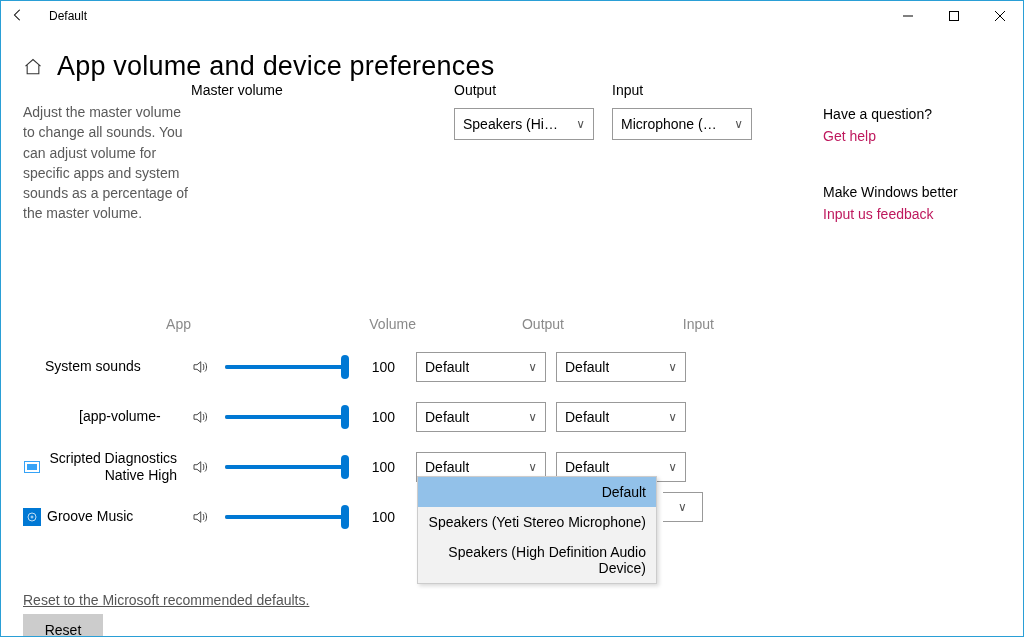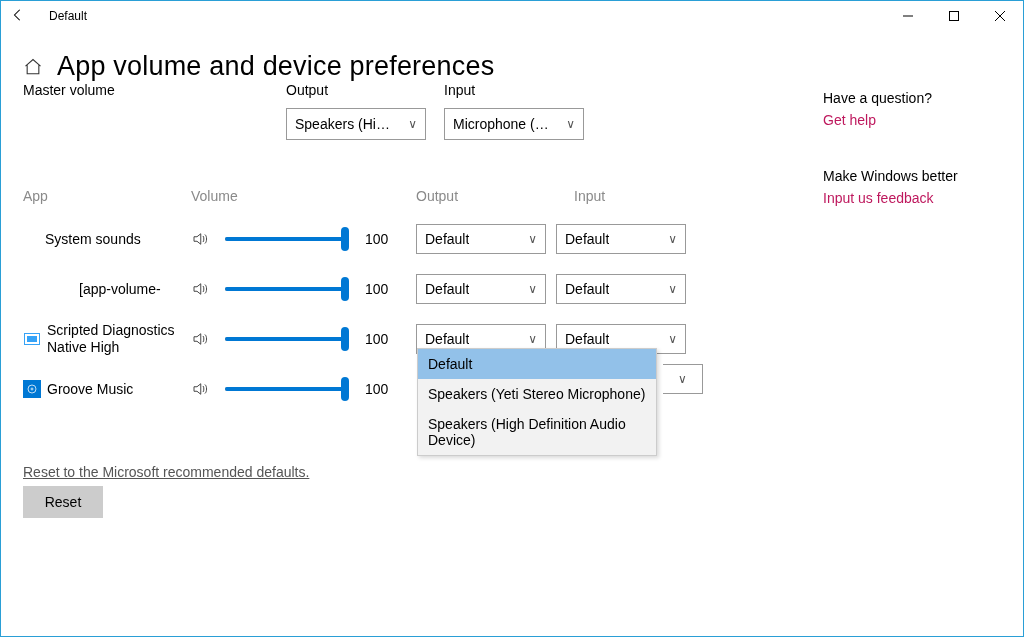--- a/index.html
+++ b/index.html
@@ -57,23 +57,23 @@
     display:flex; align-items:center; justify-content:space-between;
     padding: 0 8px; font-size:14px;
     white-space:nowrap; overflow:hidden;
   }
   .combo span.label { overflow:hidden; text-overflow:ellipsis; max-width:100px;}
   .combo span.chev { font-size:12px; color:#555; flex-shrink:0; margin-left:6px;}
   .toprow { display:flex; padding-top: 0;}
   .block { }
   .mvblock { width: 225px; margin-left: 0px;}
   .outblock { }
-  .rightcol h2 { font-size:14px; font-weight:400; margin-bottom:6px;}
+  .rightcol h2 { font-size:14px; font-weight:400; margin-bottom:6px;margin-top:16px;}
   .link { color:#be185d; font-size:14px; margin-bottom: 40px; display:block;}
-  .appsection { margin-top: 48px; }
+  .appsection { margin-top: 92px; text-align: right; }
   .apphdr-row { display:flex; align-items:flex-end; margin-bottom:10px;}
   .colname.app { width:168px; font-size:14px; color:#8a8a8a;}
   .colname.vol { width:225px; font-size:14px; color:#8a8a8a;}
   .colname.out { width:148px; font-size:14px; color:#8a8a8a; margin-left:0;}
   .colname.in { width:140px; font-size:14px; color:#8a8a8a; margin-left:10px;}
   .app-row { display:flex; align-items:center; height:50px; position:relative;}
   .app-iconlabel { width:168px; display:flex; align-items:center; padding-left:0;}
   .appicon { width:18px; height:18px; margin-right:6px; display:flex; align-items:center; justify-content:center;}
   .app-label { font-size:14px; line-height:1.2;}
   .app-row .slider-wrap { width:225px;}
@@ -137,20 +137,21 @@
         <path d="M3 11 L12 3 L21 11 M5 10 V20 H19 V10"></path>
       </svg>
   </div>
   <h1 class="page-title">App volume and device preferences</h1>
 </div>
 
 <div class="main">
   <div class="leftcol">
 
     <div class="toprow">
+      <div class="adj">Adjust the master volume to change all sounds. You can adjust volume for specific apps and system sounds as a percentage of the master volume.</div>
 
       <div class="mvblock block">
         <div class="hdr">Master volume</div>
       </div>
 
       <div class="outinrow">
         <div class="block outblock">
           <div class="hdr">Output</div>
           <div class="combo">
             <span class="label">Speakers (High De…</span>

